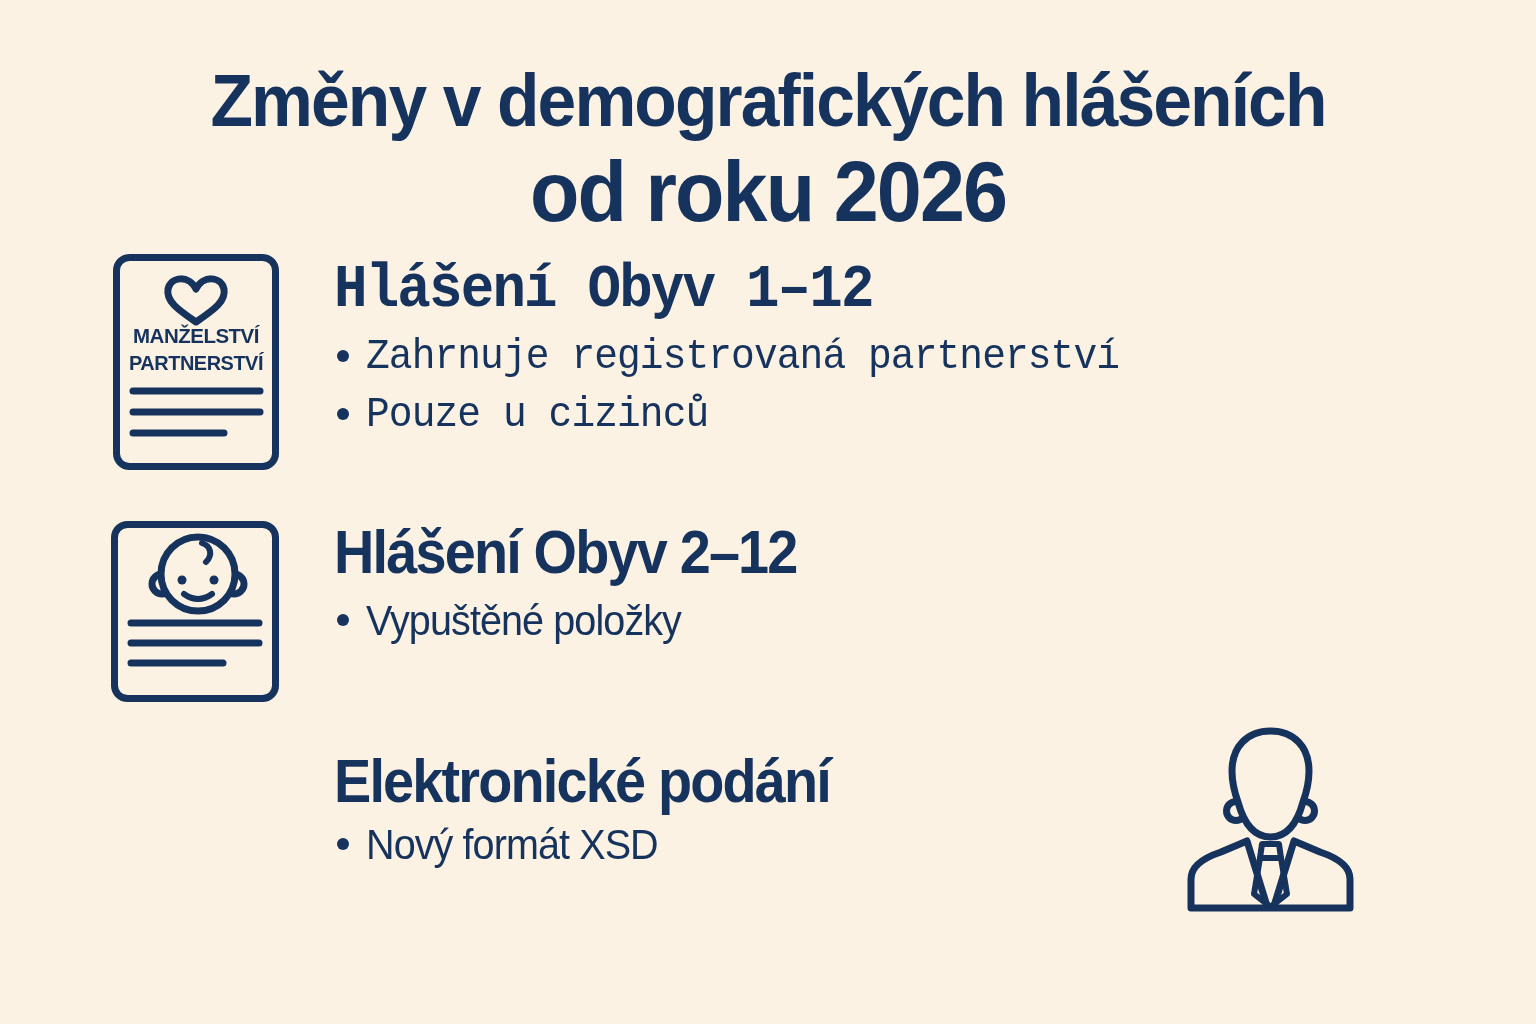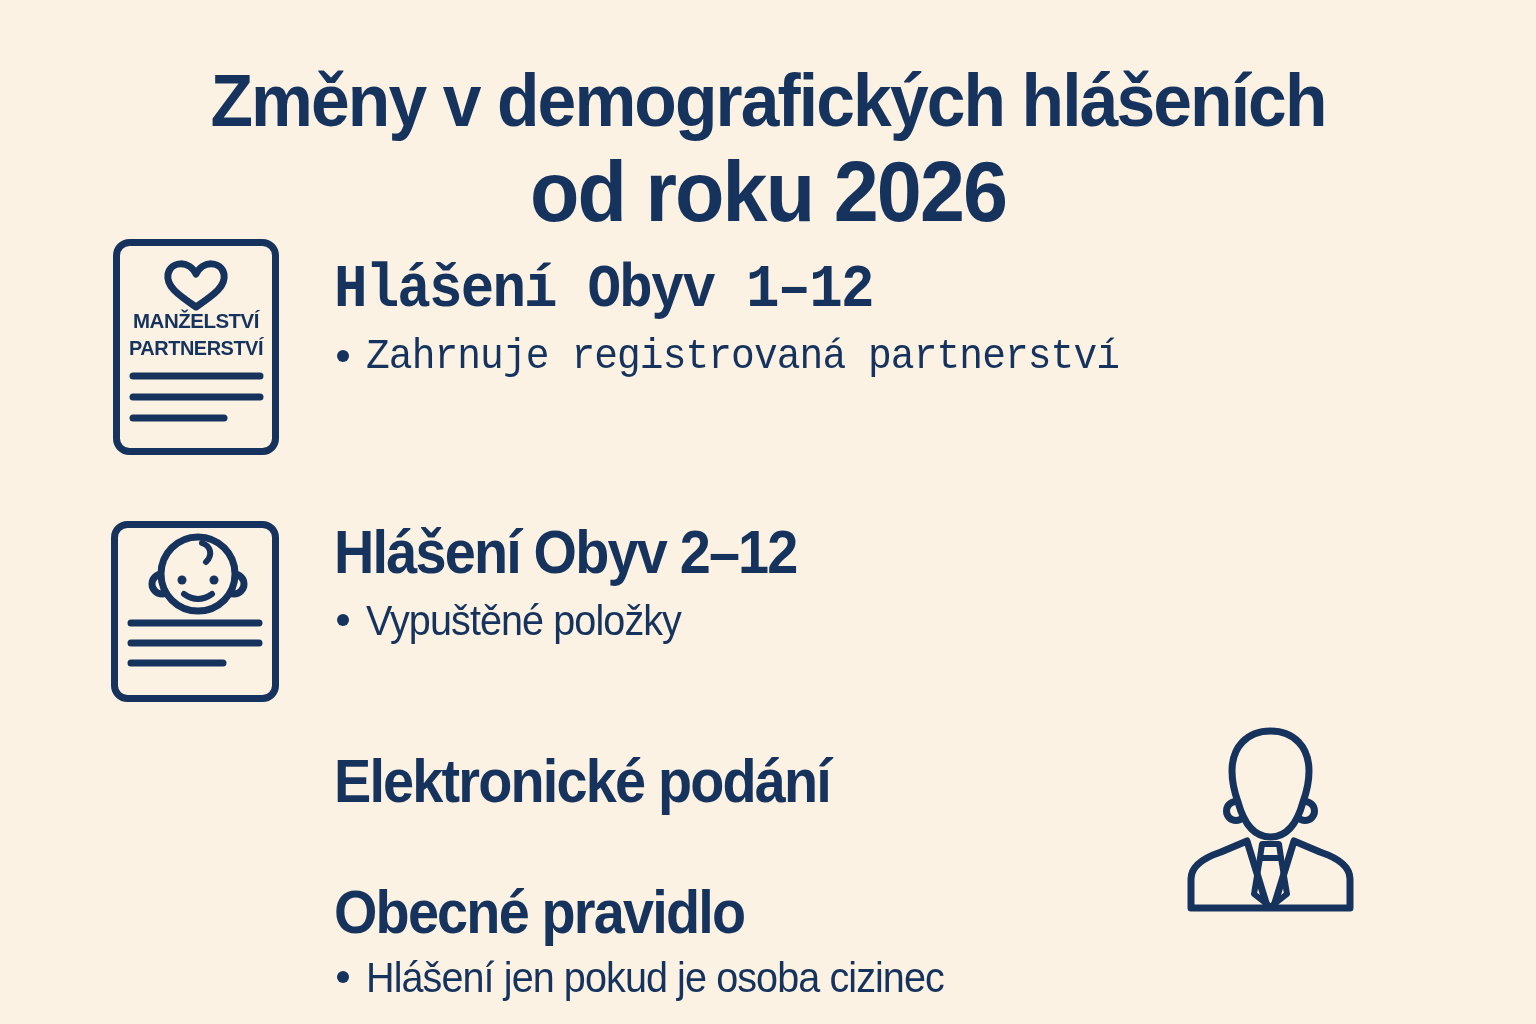--- a/index.html
+++ b/index.html
@@ -45,21 +45,21 @@
     transform:scaleX(.92); transform-origin:0 50%;
   }
   #sec-0 { top:257px;font-family:Liberation Mono, monospace; } #sec-0 .bullets { margin-top:4px; }
   #sec-1 { top:519px; } #sec-1 .bullets { margin-top:6px; }
   #sec-2 { top:732px;margin-top:16px; } #sec-2 .bullets { margin-top:1px; }
   #sec-3 { top:879px; } #sec-3 .bullets { margin-top:3px; }
 
   
   .icon { position:absolute; color:var(--ink); }
   .icon svg { display:block; width:100%; height:100%; }
-  #icon-marriage { left:112px; top:238px; width:168px; height:218px; }
+  #icon-marriage { left:112px; top:253px; width:168px; height:218px; }
   #icon-birth    { left:110px; top:520px; width:170px; height:183px; }
   #icon-monitor  { left:113px; top:743px; width:168px; height:155px; }
   #icon-person   { left:1183px; top:727px; width:175px; height:187px; }
   .stroke { fill:none; stroke:currentColor; stroke-width:7; stroke-linecap:round; stroke-linejoin:round; }
   .stroke-thin { fill:none; stroke:currentColor; stroke-width:6; stroke-linecap:round; stroke-linejoin:round; }
   .stroke-thick { fill:none; stroke:currentColor; stroke-width:8; stroke-linecap:round; stroke-linejoin:round; }
   .fill-ink { fill:currentColor; stroke:none; }
   .fill-bg { fill:var(--bg); stroke:currentColor; stroke-width:7; stroke-linecap:round; stroke-linejoin:round; }
   .svg-label { fill:currentColor; font-family:"Liberation Sans", sans-serif; font-weight:bold; }
 </style>
@@ -85,20 +85,24 @@
     </svg>
   </div>
 
   <section class="section" id="sec-0">
     <h2 class="sec-heading">Hlášení Obyv 1–12</h2>
     <ul class="bullets">
       <li class="bullet-row">
         <span class="dot"></span>
         <span class="bullet-text">Zahrnuje registrovaná partnerství</span>
       </li>
+      <li class="bullet-row">
+        <span class="dot"></span>
+        <span class="bullet-text">Pouze u cizinců</span>
+      </li>
     </ul>
   </section>
 
   <div class="icon" id="icon-birth">
     <svg viewBox="0 0 170 183">
       <rect class="stroke" x="4.5" y="4.5" width="161" height="174" rx="13"></rect>
       <g>
         <circle class="stroke" cx="52" cy="64" r="10"></circle>
         <circle class="stroke" cx="124" cy="64" r="10"></circle>
         <circle class="fill-bg" cx="88" cy="54" r="37"></circle>
@@ -119,31 +123,28 @@
       <li class="bullet-row">
         <span class="dot"></span>
         <span class="bullet-text">Vypuštěné položky</span>
       </li>
     </ul>
   </section>
 
 
   <section class="section" id="sec-2">
     <h2 class="sec-heading">Elektronické podání</h2>
-  </section>
-
-  <section class="section" id="sec-3">
-    <h2 class="sec-heading">Obecné pravidlo</h2>
     <ul class="bullets">
       <li class="bullet-row">
         <span class="dot"></span>
-        <span class="bullet-text">Hlášení jen pokud je osoba cizinec</span>
+        <span class="bullet-text">Nový formát XSD</span>
       </li>
     </ul>
   </section>
+
 
   <div class="icon" id="icon-person">
     <svg viewBox="0 0 175 187">
       <circle class="stroke" cx="53" cy="84" r="9.5"></circle>
       <circle class="stroke" cx="122" cy="84" r="9.5"></circle>
       <path class="fill-bg" d="M87.5 4 C111 4 126 20 126 44 C126 54 124 64 120 75 C114 97 103 110 87.5 110 C72 110 61 97 55 75 C51 64 49 54 49 44 C49 20 64 4 87.5 4 Z"></path>
       <path class="stroke" d="M8 181 L8 152 C8 139 20 131 38 125 L64 114 L84 179 M167 181 L167 152 C167 139 155 131 137 125 L111 114 L91 179 M8 181 L167 181"></path>
       <path class="stroke-thin" d="M79 117 L96 117 L98 131 L77 131 Z"></path>
       <path class="stroke-thin" d="M77 131 L71 167 L87.5 180 L104 167 L98 131"></path>
     </svg>

